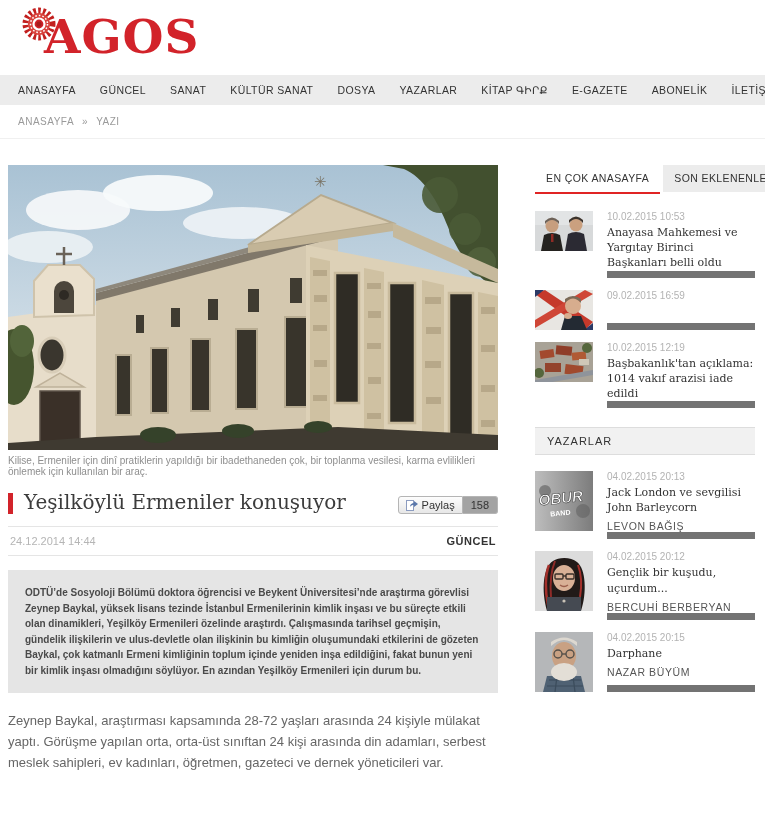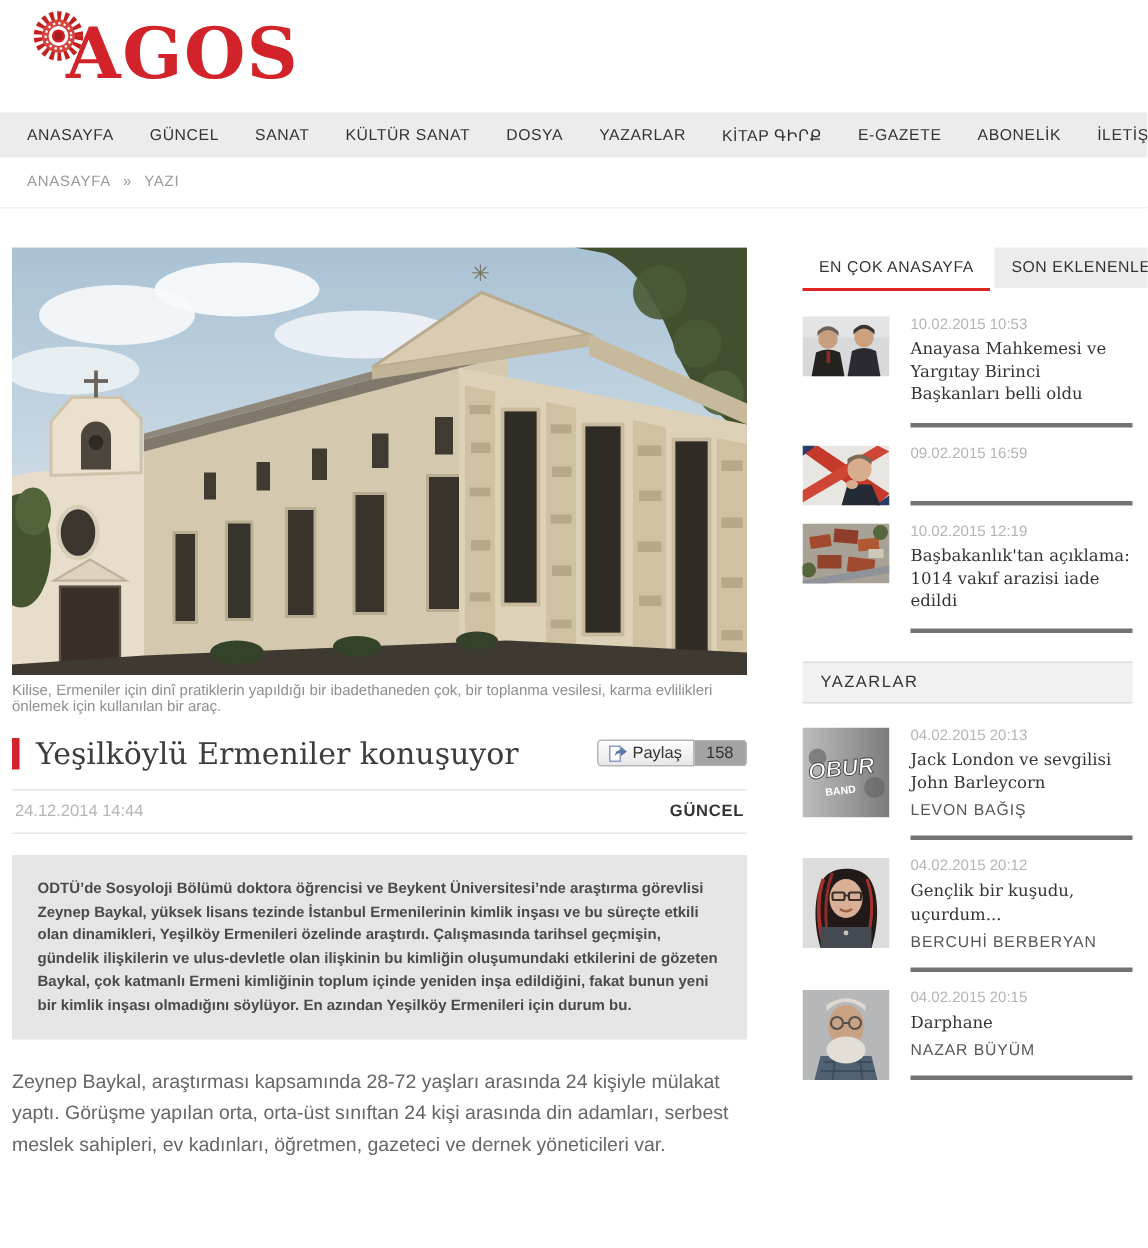--- a/index.html
+++ b/index.html
@@ -22,21 +22,21 @@
   .breadcrumb { padding:11px 18px; font-size:10px; color:#9a9a9a; letter-spacing:.5px;
     border-bottom:1px solid #f0f0f0; display:flex; gap:8px; align-items:center; }
   .crumb-link { cursor:pointer; }
   
   .content { display:flex; padding:26px 10px 0 8px; gap:37px; }
   .main { width:490px; flex:none; }
   .sidebar { width:220px; flex:none; }
   
   .photo { width:490px; height:285px; display:block; background:#cfd8de; }
   .caption { margin-top:5px; font-size:10px; color:#8e8e8e; }
-  .title-row { margin-top:13px; display:flex; align-items:center; }
+  .title-row { margin-top:13px; display:flex; align-items:flex-end; }
   .red-bar { width:5px; height:21px; background:#d2232a; margin-right:11px; flex:none; }
   .title { font-family:"DejaVu Serif", serif; font-size:20px; font-weight:normal;
     color:#3c3c3c; margin:0; flex:1; }
   .share { display:flex; align-items:stretch; font-size:11px; color:#333; flex:none; }
   .share-btn { display:flex; align-items:center; gap:4px; border:1px solid #b5b5b5;
     border-radius:3px 0 0 3px; background:linear-gradient(#fdfdfd,#e7e7e7);
     padding:2px 7px; cursor:pointer;margin-left:20px; }
   .share-count { border:1px solid #b5b5b5; border-left:none; border-radius:0 3px 3px 0;
     background:#a3a3a3; padding:2px 8px; display:flex; align-items:center; }
   .meta-row { margin-top:12px; border-top:1px solid #e5e5e5; border-bottom:1px solid #e5e5e5;
@@ -48,21 +48,21 @@
   .para { margin-top:17px; font-size:13px; color:#666; line-height:1.62; }
   
   .tabs { display:flex; }
   .tab { padding:7px 11px 8px; font-size:10.5px; letter-spacing:.4px; color:#333;
     cursor:pointer; white-space:nowrap; }
   .tab.active { border-bottom:2px solid #e02424; background:#fff; }
   .tab.inactive { background:#ececec; margin-left:3px; align-self:flex-start; }
   .s-list { margin-top:17px; }
   .s-item { display:flex; margin-bottom:12px; }
   .s-thumb { flex:none; margin-right:14px; cursor:pointer; display:block; }
-  .s-txt { flex:1; border-bottom:3px solid #737373; padding-bottom:11px; }
+  .s-txt { flex:1; border-bottom:7px solid #737373; }
   .s-date { font-size:10px; color:#b3b3b3; }
   .s-title { font-family:"DejaVu Serif", serif; font-size:11px; color:#333;
     line-height:1.38; margin-top:3px; cursor:pointer; }
   .s-author { font-size:10.5px; color:#555; letter-spacing:.6px; margin-top:5px; cursor:pointer; }
   .side-header { margin:19px 0 16px; background:#f1f1f1; border-top:1px solid #ddd;
     border-bottom:1px solid #ddd; padding:7px 12px; font-size:11px; color:#333;
     letter-spacing:1px; }
 </style>
 </head>
 <body>

